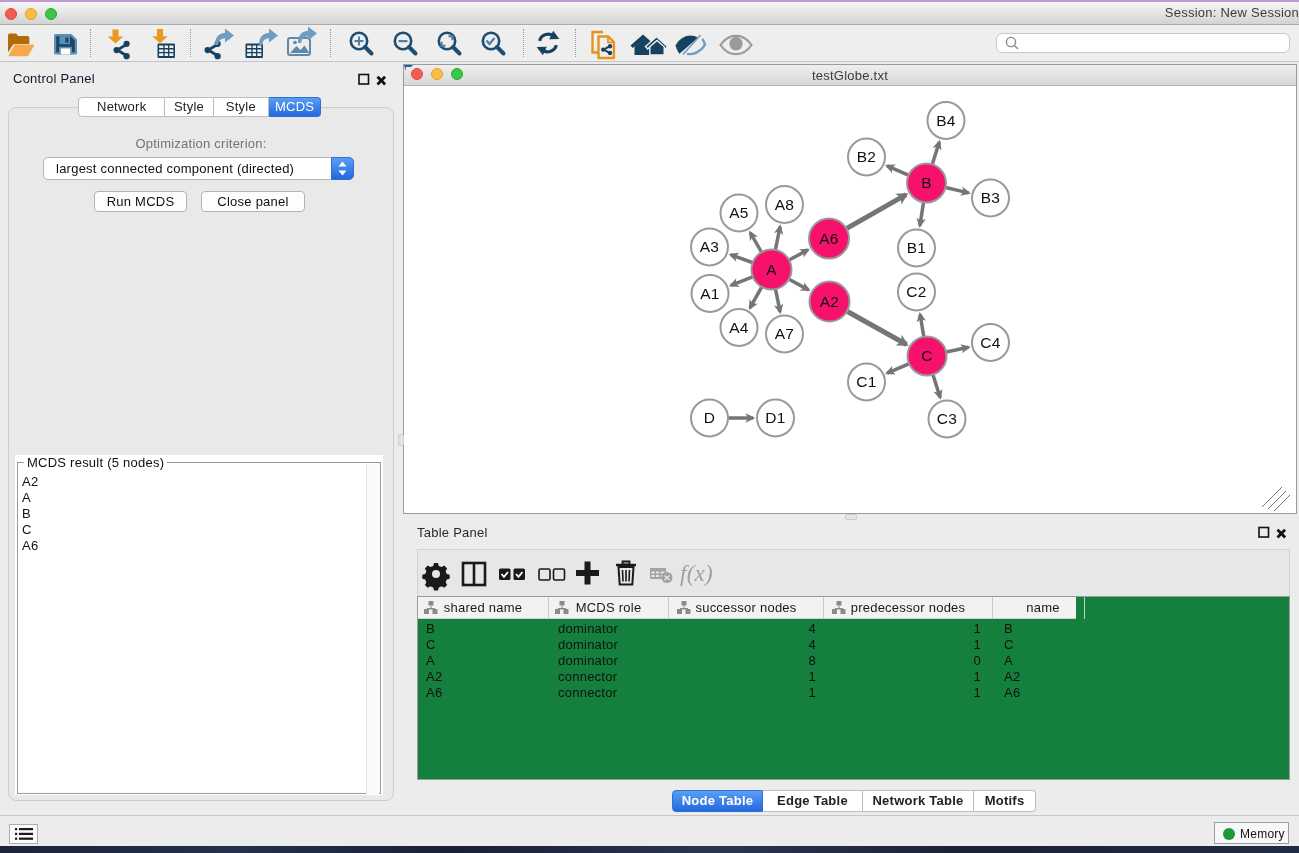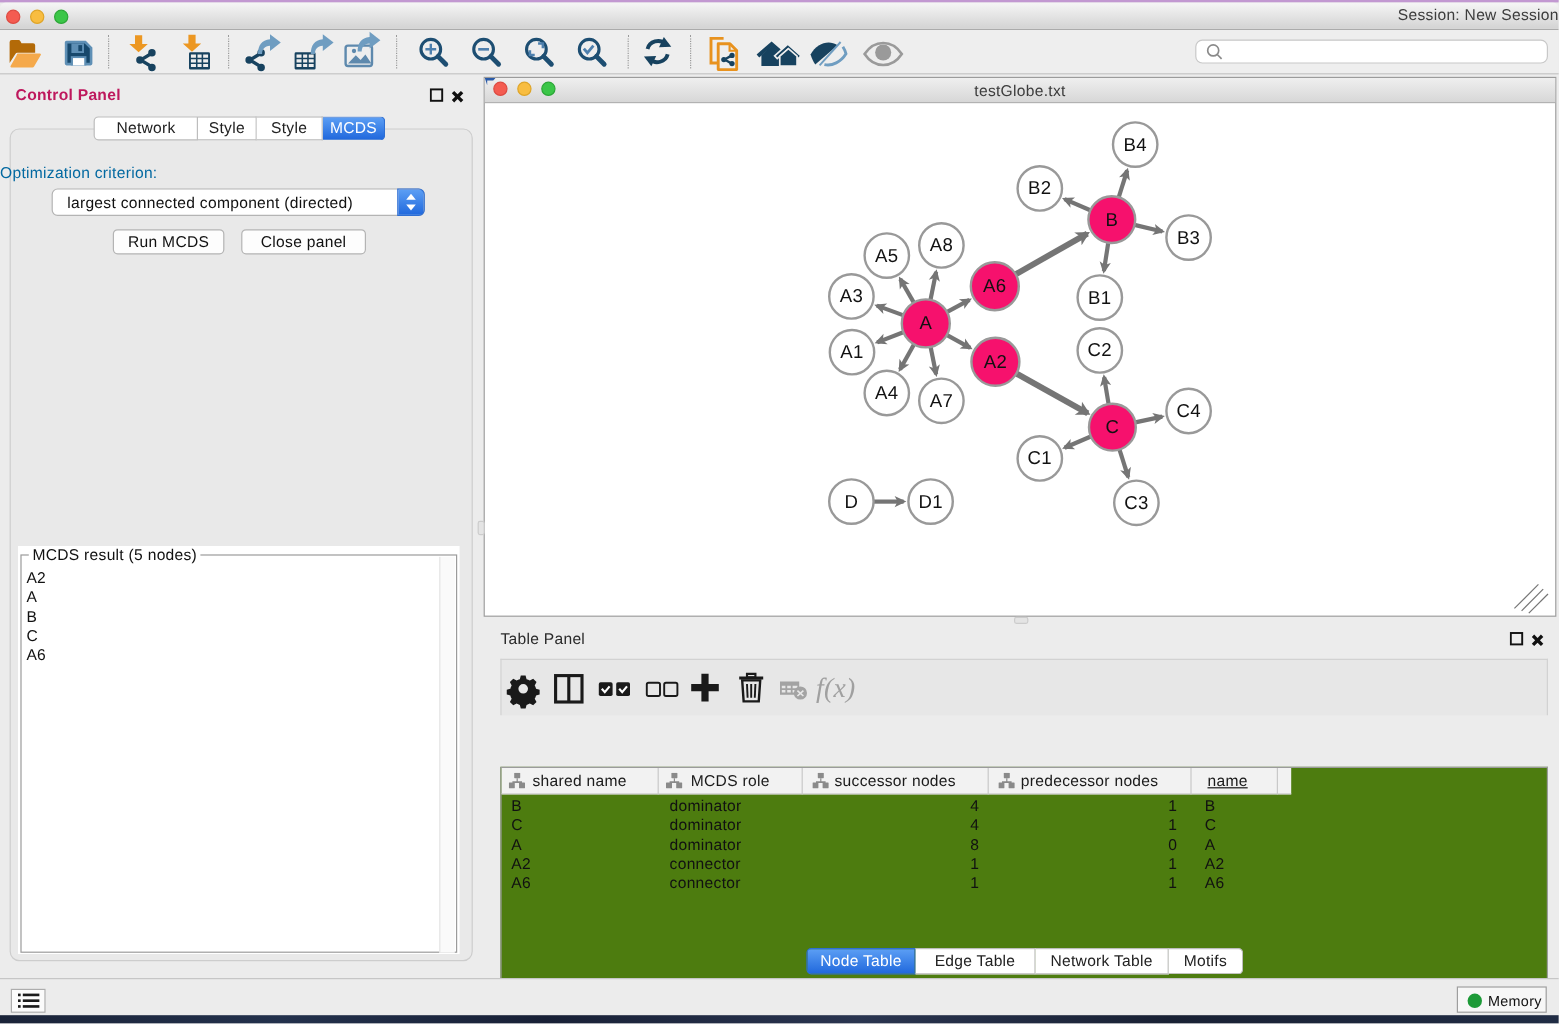--- a/index.html
+++ b/index.html
@@ -10,27 +10,27 @@
 #titlebar { left:0; top:2px; width:1299px; height:23px; background:linear-gradient(#F6F6F6,#D3D3D3); border-bottom:1px solid #ABABAB; border-radius:5px 5px 0 0; }
 .tl { position:absolute; width:12px; height:12px; border-radius:50%; top:6px; }
 #titlebar .t1 { left:5px;  background:#F45C51; border:1px solid #DD4B42; }
 #titlebar .t2 { left:25px; background:#F8BD41; border:1px solid #DFA528; }
 #titlebar .t3 { left:45px; background:#3BC648; border:1px solid #2CA737; }
 #title { width:100%; text-align:right; font-size:13px; color:#3C3C3C; line-height:22px; }
 #toolbar { left:0; top:25px; width:1299px; height:37px; background:#EEEEEE; border-bottom:1px solid #C5C5C5; }
 .sep { position:absolute; top:4px; height:28px; width:0; border-left:1px dotted #9A9A9A; }
 #searchbox { left:996px; top:8px; width:294px; height:20px; background:#fff; border:1px solid #C8C8C8; border-radius:6px; }
 
-#cp-title { left:13px; top:71px; font-size:13px; color:#be185d;font-weight:bold; }
+#cp-title { left:13px; top:71px; font-size:13px; color:#0f172a; }
 #cp-tabs { left:78px; top:97px; width:243px; height:20px; display:flex; font-size:13px; z-index:3; }
 #cp-tabs .tab { background:#fff; border:1px solid #BDBDBD; border-left:none; color:#222; text-align:center; line-height:18px; }
 #cp-tabs .tab:first-child { border-left:1px solid #BDBDBD; border-radius:4px 0 0 4px; }
 #cp-tabs .tab.sel { background:linear-gradient(#5B9EF4,#2169DD); color:#fff; border-color:#2E6FD4; border-radius:0 4px 4px 0; }
 #cp-panel { left:8px; top:107px; width:386px; height:694px; background:#E9E9E9; border:1px solid #CDCDCD; border-radius:8px; }
-#opt-label { left:0; top:136px; width:402px; font-size:13px; color:#0369a1; }
+#opt-label { left:0; top:136px; width:402px; text-align:center; font-size:13px; color:#737373; }
 #dropdown { left:43px; top:157px; width:311px; height:23px; background:#fff; border:1px solid #B4B4B4; border-radius:5px; font-size:13px; color:#111; line-height:21px; padding-left:12px; }
 #dd-btn { left:331px; top:157px; width:23px; height:23px; background:linear-gradient(#5B9EF4,#2169DD); border:1px solid #2E6FD4; border-radius:0 5px 5px 0; }
 .btn { position:absolute; height:21px; background:#FDFDFD; border:1px solid #B4B4B4; border-radius:4px; font-size:13px; color:#111; text-align:center; line-height:19px; }
 #mcds-white { left:15px; top:455px; width:368px; height:340px; background:#fff; }
 #mcds-box { left:17px; top:462px; width:364px; height:332px; background:#fff; border:1px solid #9B9B9B; }
 #mcds-legend { left:24px; top:455px; font-size:13px; color:#111; background:#FFFFFF; padding:0 3px; z-index:2; }
 #mcds-scroll { position:absolute; right:1px; top:1px; width:13px; height:330px; background:#FAFAFA; border-left:1px solid #E4E4E4; }
 #mcds-list { position:absolute; left:4px; top:11px; font-size:13px; color:#111; line-height:16px; }
 
 #netwin { left:403px; top:64px; width:894px; height:450px; background:#fff; border:1px solid #9B9B9B; }
@@ -39,28 +39,28 @@
 #net-titlebar .t2 { left:27px; top:3px; background:#F8BD41; border:1px solid #DFA528; }
 #net-titlebar .t3 { left:47px; top:3px; background:#3BC648; border:1px solid #2CA737; }
 #net-title { width:100%; text-align:center; font-size:13px; color:#3C3C3C; line-height:21px; }
 #graph { position:absolute; left:0; top:21px; }
 #graph text { font-size:15.5px; fill:#111; text-anchor:middle; font-family:"Liberation Sans",sans-serif; }
 #graph line { stroke:#757575; }
 #graph circle { stroke:#999999; stroke-width:2; }
 
 #tp-title { left:417px; top:525px; font-size:13px; color:#2A2A2A; }
 #tp-toolbar { left:417px; top:549px; width:873px; height:47px; background:#E7E7E7; border:1px solid #D2D2D2; border-bottom:none; }
-#tbl { left:417px; top:596px; width:873px; height:184px; background:#4d7c0f; border:1px solid #9B9B9B; font-size:13px;margin-top:43px; }
+#tbl { left:417px; top:596px; width:873px; height:184px; background:#15803d; border:1px solid #9B9B9B; font-size:13px; }
 #tbl-head { position:absolute; left:0; top:0; width:658px; height:22px; background:#F2F2F2; border-bottom:1px solid #D0D0D0; }
 #tbl-head .col { position:absolute; top:0; height:22px; border-right:1px solid #C9C9C9; text-align:center; line-height:22px; color:#1A1A1A; }
 .trow { position:absolute; height:16px; line-height:16px; color:#111; }
 .num { width:147px; text-align:right; }
 .num2 { width:157px; text-align:right; }
 
-#bot-tabs { left:672px; top:790px; height:22px; display:flex; font-size:13px; z-index:2; }
+#bot-tabs { left:672px; top:790px; height:22px; display:flex; font-size:13px; z-index:2;font-weight:bold; }
 #bot-tabs .tab { background:#fff; border:1px solid #BDBDBD; border-left:none; color:#222; text-align:center; line-height:20px; }
 #bot-tabs .tab.sel { background:linear-gradient(#5B9EF4,#2169DD); color:#fff; border:1px solid #2E6FD4; border-radius:4px 0 0 4px; }
 #bot-tabs .tab:last-child { border-radius:0 4px 4px 0; }
 
 #statusbar { left:0; top:815px; width:1299px; height:31px; background:#ECECEC; border-top:1px solid #C6C6C6; }
 #listbtn { left:9px; top:824px; width:29px; height:20px; background:#FBFBFB; border:1px solid #ADADAD; }
 #membtn { left:1214px; top:822px; width:75px; height:22px; background:#F7F7F7; border:1px solid #9E9E9E; font-size:12px; color:#111; line-height:20px; }
 #darkstrip { left:0; top:846px; width:1299px; height:7px; background:linear-gradient(90deg,#1A2338 0%,#23314C 18%,#182036 35%,#2A3550 55%,#192134 75%,#202C44 100%); }
 </style>
 </head>
@@ -375,21 +375,21 @@
         </svg>shared name</div>
     <div class="col" style="left:131px; width:120px;"><svg class="treeico" width="14" height="13" viewBox="0 0 14 13" style="position:absolute;left:6px;top:4px">
           <use href="#tree"></use>
         </svg>MCDS role</div>
     <div class="col" style="left:251px; width:155px;"><svg class="treeico" width="14" height="13" viewBox="0 0 14 13" style="position:absolute;left:8px;top:4px">
           <use href="#tree"></use>
         </svg>successor nodes</div>
     <div class="col" style="left:406px; width:169px;"><svg class="treeico" width="14" height="13" viewBox="0 0 14 13" style="position:absolute;left:8px;top:4px">
           <use href="#tree"></use>
         </svg>predecessor nodes</div>
-    <div class="col" style="left:564px; width:83px;text-decoration:underline;">name</div>
+    <div class="col" style="left:584px; width:83px;">name</div>
   </div>
   <div class="trow" style="left:8px; top:24px;">B</div>
   <div class="trow" style="left:8px; top:40px;">C</div>
   <div class="trow" style="left:8px; top:56px;">A</div>
   <div class="trow" style="left:8px; top:72px;">A2</div>
   <div class="trow" style="left:8px; top:88px;">A6</div>
   <div class="trow" style="left:140px; top:24px;">dominator</div>
   <div class="trow" style="left:140px; top:40px;">dominator</div>
   <div class="trow" style="left:140px; top:56px;">dominator</div>
   <div class="trow" style="left:140px; top:72px;">connector</div>

